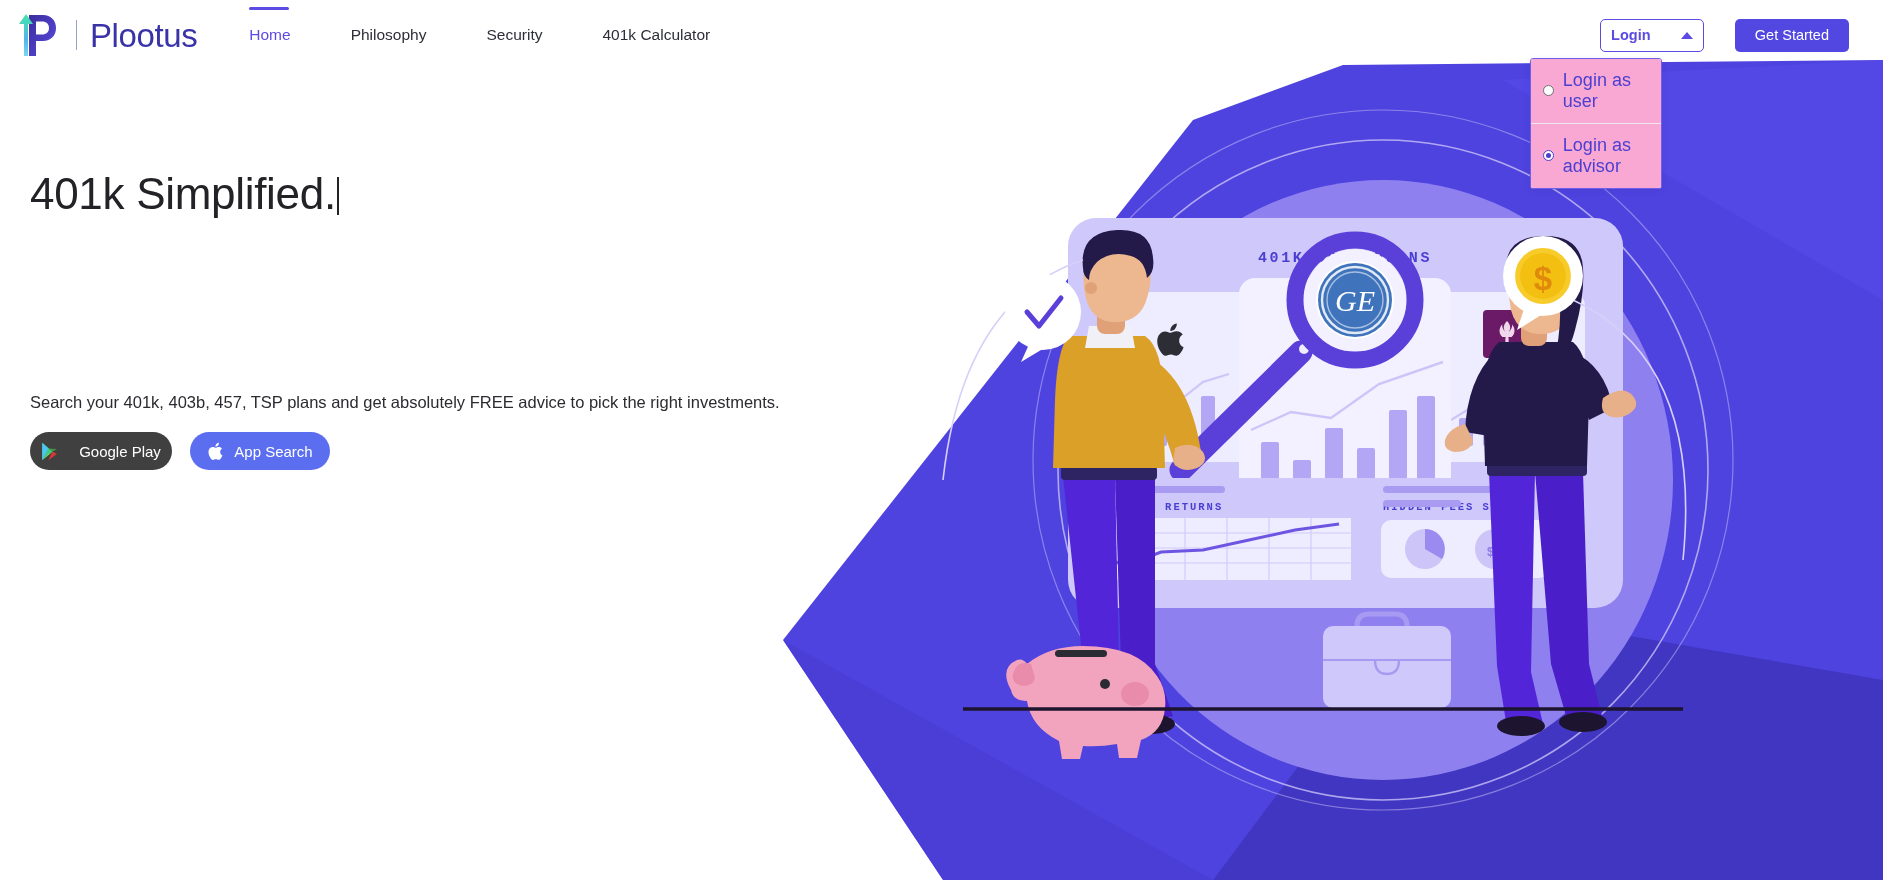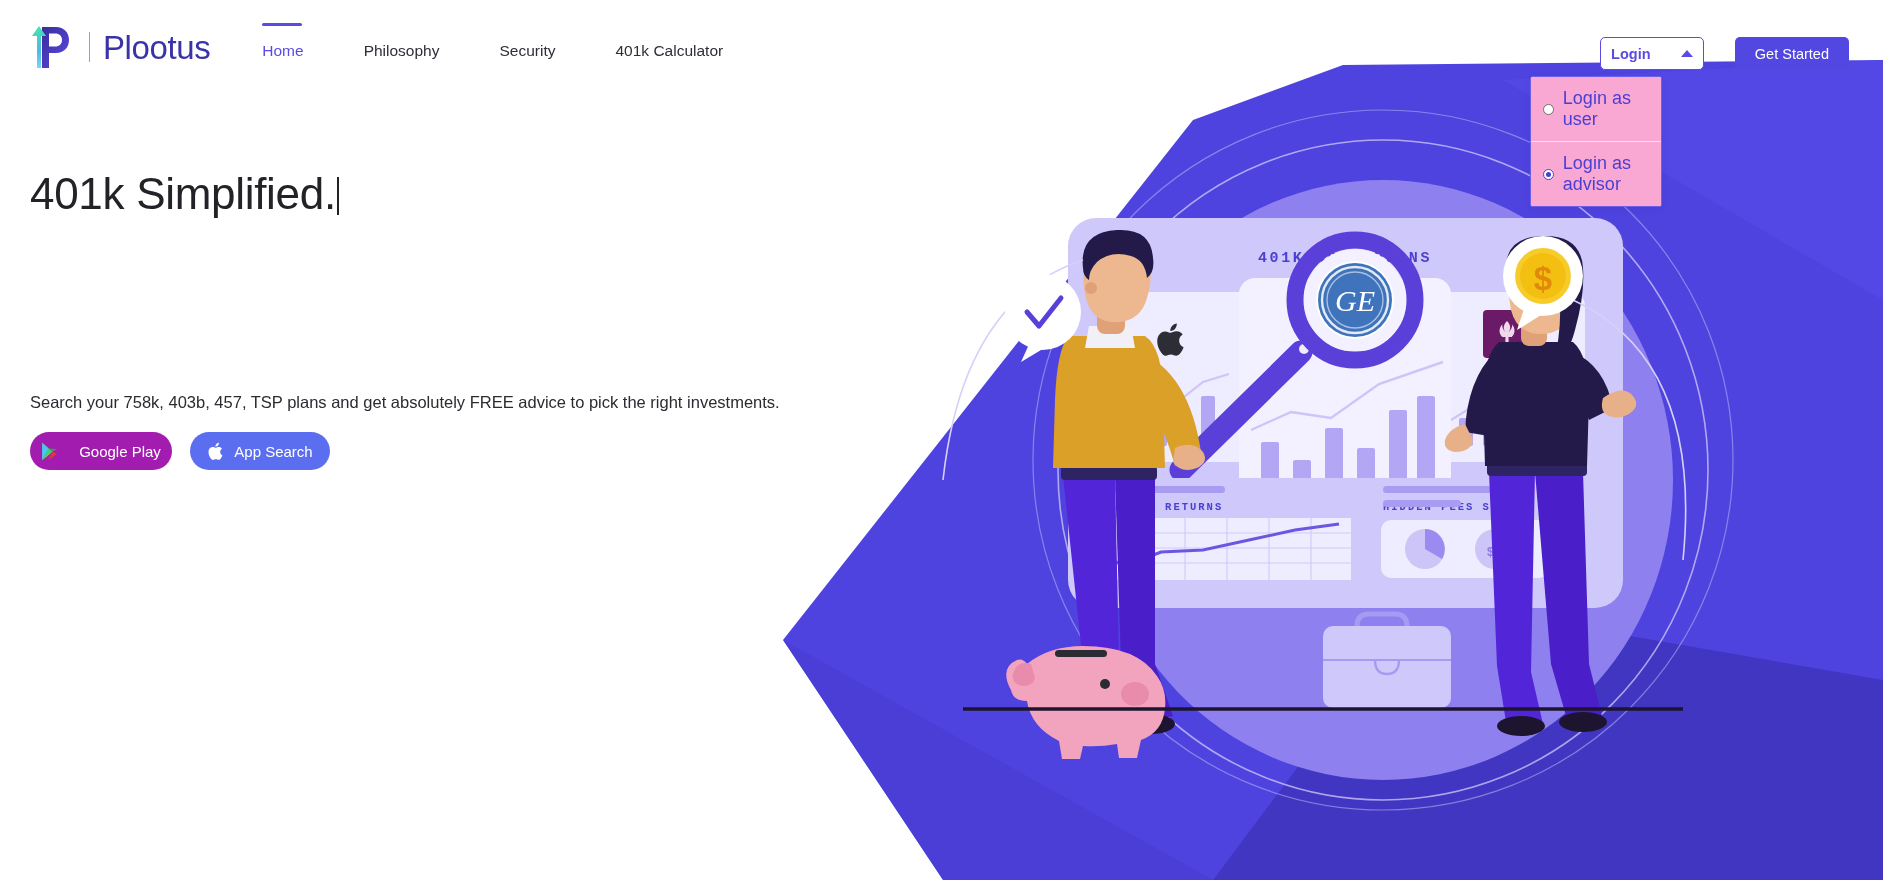--- a/index.html
+++ b/index.html
@@ -32,23 +32,23 @@
   }
   .hero-art svg { display: block; width: 100%; height: 100%; }
 
   
   .navbar {
     position: absolute;
     top: 0; left: 0;
     width: 1883px;
     height: 70px;
     display: flex;
-    align-items: flex-end;
+    align-items: center;
     z-index: 50;
-    padding: 0 34px 0 30px;
+    padding: 0 34px 0 17px;
   }
 
   .brand {
     display: flex;
     align-items: center;
     gap: 0px;
     flex-shrink: 0;
   }
   .brand-mark {
     width: 42px; height: 46px;
@@ -238,21 +238,21 @@
     height: 38px;
     border-radius: 19px;
     border: none;
     cursor: pointer;
     font-size: 15px;
     font-family: "Liberation Sans", sans-serif;
     color: #ffffff;
     padding: 0 22px;
     white-space: nowrap;
   }
-  .store-btn.google { background: #a21caf; width: 142px; gap: 20px; }
+  .store-btn.google { background: #404040; width: 142px; gap: 20px; }
   .store-btn.apple  { background: #5b6ef0; width: 140px; }
   .store-icon { width: 18px; height: 19px; flex-shrink: 0; display:block; }
 </style>
 </head>
 <body>
 
 <div class="page">
 
   <div class="hero-art">
     <svg viewBox="0 0 1100 880" preserveAspectRatio="none" xmlns="http://www.w3.org/2000/svg">
@@ -521,21 +521,21 @@
         </div>
       </div>
 
       <button class="get-started-btn">Get Started</button>
     </div>
   </div>
 
   <div class="hero">
     <h1 class="hero-title"><span>401k Simplified.</span><span class="caret-bar"></span></h1>
 
-    <p class="hero-sub">Search your 758k, 403b, 457, TSP plans and get absolutely FREE advice to pick the right investments.</p>
+    <p class="hero-sub">Search your 401k, 403b, 457, TSP plans and get absolutely FREE advice to pick the right investments.</p>
 
     <div class="store-row">
       <button class="store-btn google">
         <svg class="store-icon" viewBox="0 0 20 22" xmlns="http://www.w3.org/2000/svg">
           <path d="M1,1 L13,11 L1,21 Z" fill="#3bcc7e"></path>
           <path d="M1,1 L13,11 L1,21 Z" fill="none"></path>
           <path d="M1,1 L8,7.6 L1,21 Z" fill="#4fc3f7"></path>
           <path d="M1,21 L8,14.4 L13,11 Z" fill="#fbc02d"></path>
           <path d="M13,11 L18,14 L8,21 Z" fill="#e53935" opacity="0.9"></path>
           <path d="M8,7.6 L18,8 L13,11 Z" fill="#43a047" opacity="0.9"></path>

